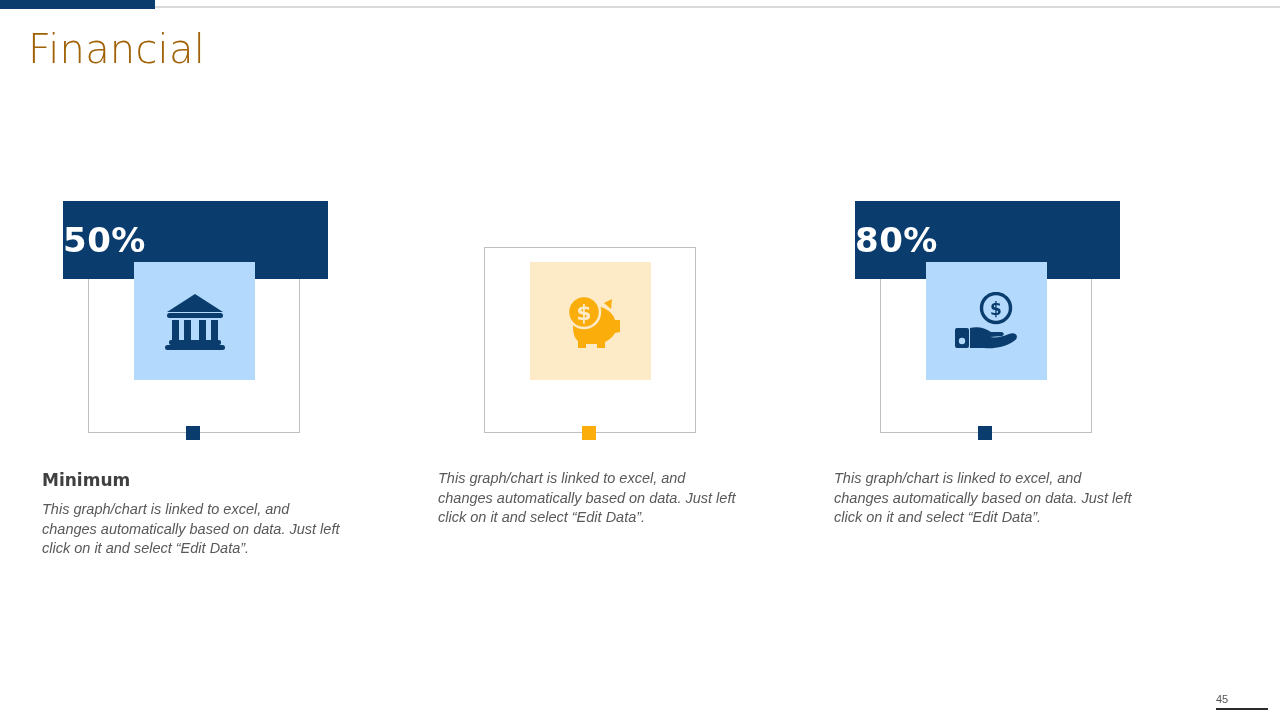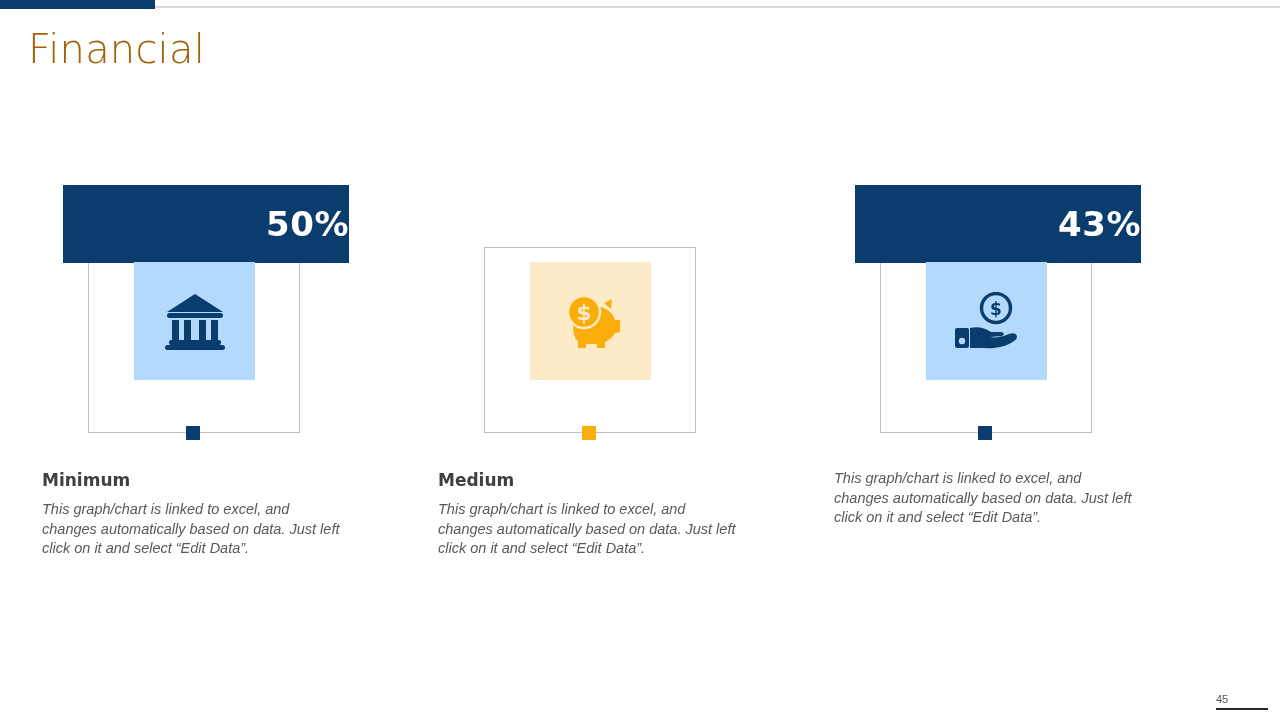--- a/index.html
+++ b/index.html
@@ -81,26 +81,26 @@
     height: 186px;
     border: 1px solid #bfbfbf;
     box-sizing: border-box;
   }
   .card:nth-child(3) .frame { left: 25px; }
 
   
   .stat-bar {
     position: absolute;
     left: 0px;
-    top: 0px;
-    width: 286px;
+    top: 16px;
+    width: 265px;
     height: 78px;
     display: flex;
     align-items: center;
-    justify-content: flex-end;
+    justify-content: flex-start;
   }
   .stat-value {
     color: #ffffff;
     font-size: 34px;
     font-weight: 700;
     font-family: "DejaVu Sans", sans-serif;
     letter-spacing: 0.5px;
     line-height: 38px;
   }
 
@@ -226,30 +226,29 @@
               <circle cx="25" cy="21" r="16"></circle>
             </g>
             <circle cx="25" cy="21" r="16" fill="#FAAD0B" stroke="#FDEBC8" stroke-width="2.5"></circle>
             <text x="25" y="29" font-family="DejaVu Sans, sans-serif" font-size="22" font-weight="700" fill="#FDEBC8" text-anchor="middle">$</text>
           </svg>
         </span>
       </div>
       <div class="marker" id="mark-1" style="background: rgb(250, 173, 11);"></div>
     </div>
     <div class="caption">
-      <div class="caption-title">Medium</div>
       <div class="caption-body">This graph/chart is linked to excel, and changes automatically based on data. Just left click on it and select “Edit Data”.</div>
     </div>
   </div>
 
   <div class="card">
     <div class="stat-wrap">
       <div class="frame"></div>
       <div class="stat-bar" id="bar-2" style="background: rgb(10, 61, 110);">
-        <span class="stat-value">43%</span>
+        <span class="stat-value">80%</span>
       </div>
       <div class="icon-tile" id="tile-2" style="background: rgb(179, 218, 252);">
         <span>
           <svg width="66" height="58" viewBox="0 0 66 58">
             <g fill="#0A3D6E">
               <circle cx="42" cy="16" r="14.5" fill="none" stroke="#0A3D6E" stroke-width="3.4"></circle>
               <text x="42" y="23" font-family="DejaVu Sans, sans-serif" font-size="17" font-weight="700" fill="#0A3D6E" text-anchor="middle">$</text>
               <rect x="1" y="36" width="14" height="20" rx="2"></rect>
               <circle cx="8" cy="49" r="3.2" fill="#B3DAFC"></circle>
               <path d="M16 36 C24 34 31 36 37 40 L47 40 C50 40 51 43 48 44 L36 45

